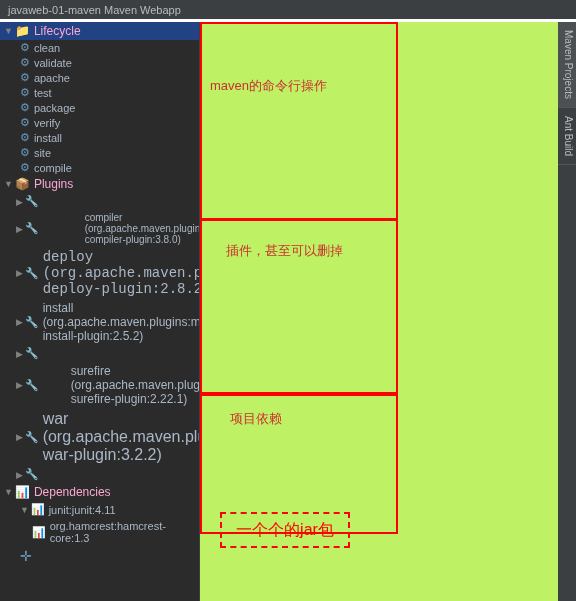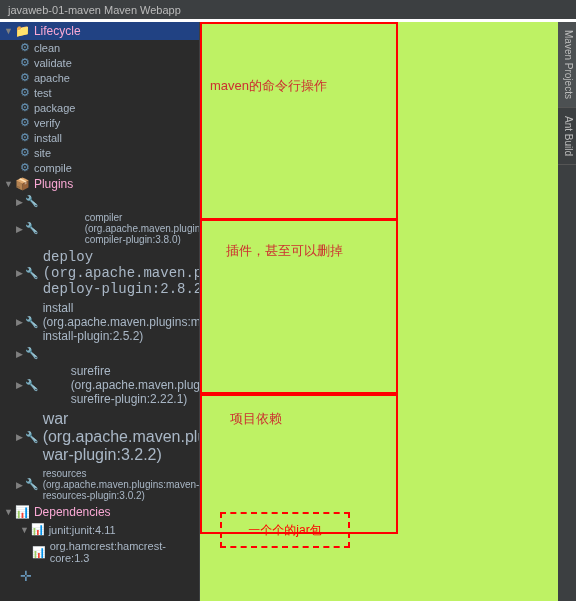--- a/index.html
+++ b/index.html
@@ -147,21 +147,21 @@
     }
 
     
     .dashed-box {
       position: absolute;
       border: 2px dashed red;
       display: flex;
       align-items: center;
       justify-content: center;
       color: red;
-      font-size: 12px;
+      font-size: 16px;
     }
 
     
     .add-icon-area {
       display: flex;
       align-items: center;
       padding: 2px 4px 2px 20px;
       color: #a9b7c6;
     }
     .chevron-down { font-size: 9px; margin-right: 2px; color: #808080; }
@@ -256,21 +256,20 @@
       <span style="font-size:12px;margin-left:28px;">surefire (org.apache.maven.plugins:maven-surefire-plugin:2.22.1)</span>
     </div>
     <div class="plugin-item">
       <span class="expand-arrow">▶</span>
       <span class="plugin-icon">🔧</span>
       <span style="font-size:16px;">war (org.apache.maven.plugins:maven-war-plugin:3.2.2)</span>
     </div>
     <div class="plugin-item">
       <span class="expand-arrow">▶</span>
       <span class="plugin-icon">🔧</span>
-      <span style="font-size:10px;">resources (org.apache.maven.plugins:maven-resources-plugin:3.0.2)</span>
     </div>
 
     <div class="section-header">
       <span class="chevron-down">▼</span>
       <span class="folder-icon">📊</span>
       <span class="section-title">Dependencies</span>
     </div>
 
     <div class="dep-item">
       <span class="chevron-down">▼</span>

